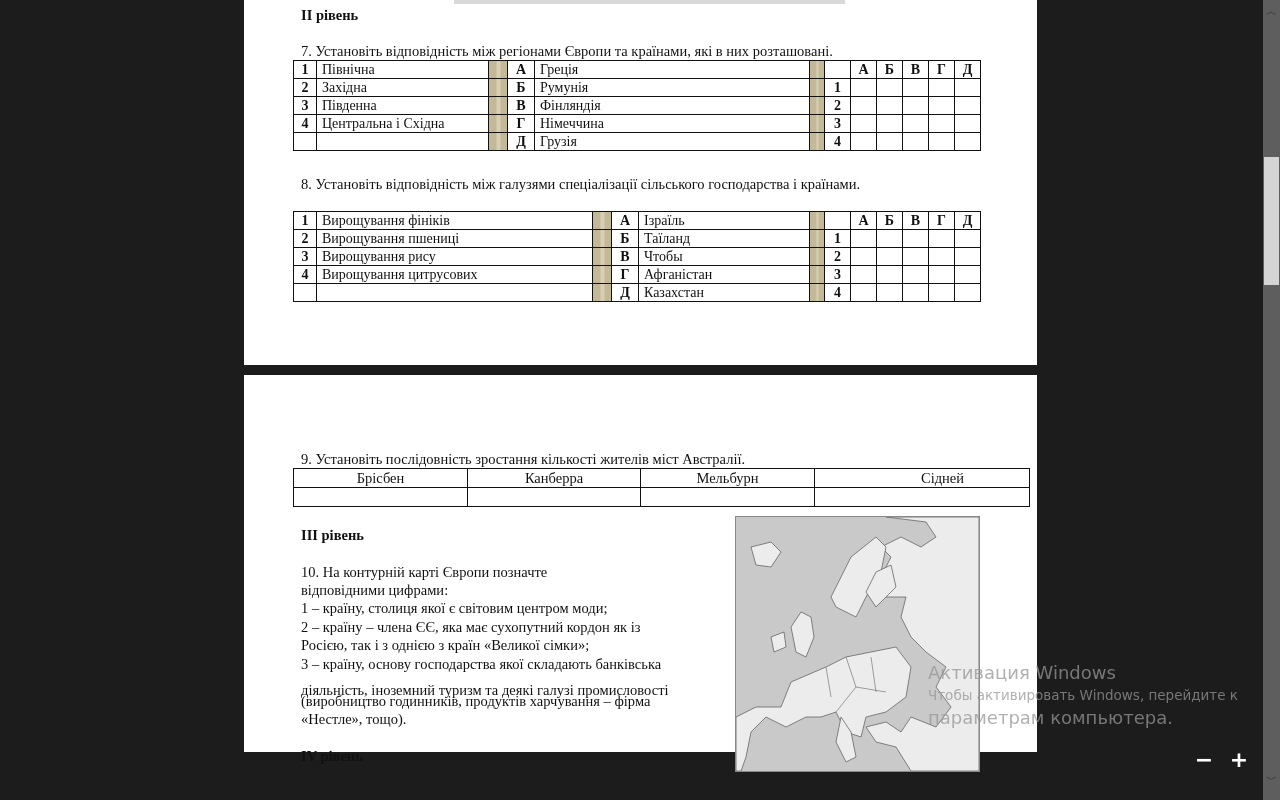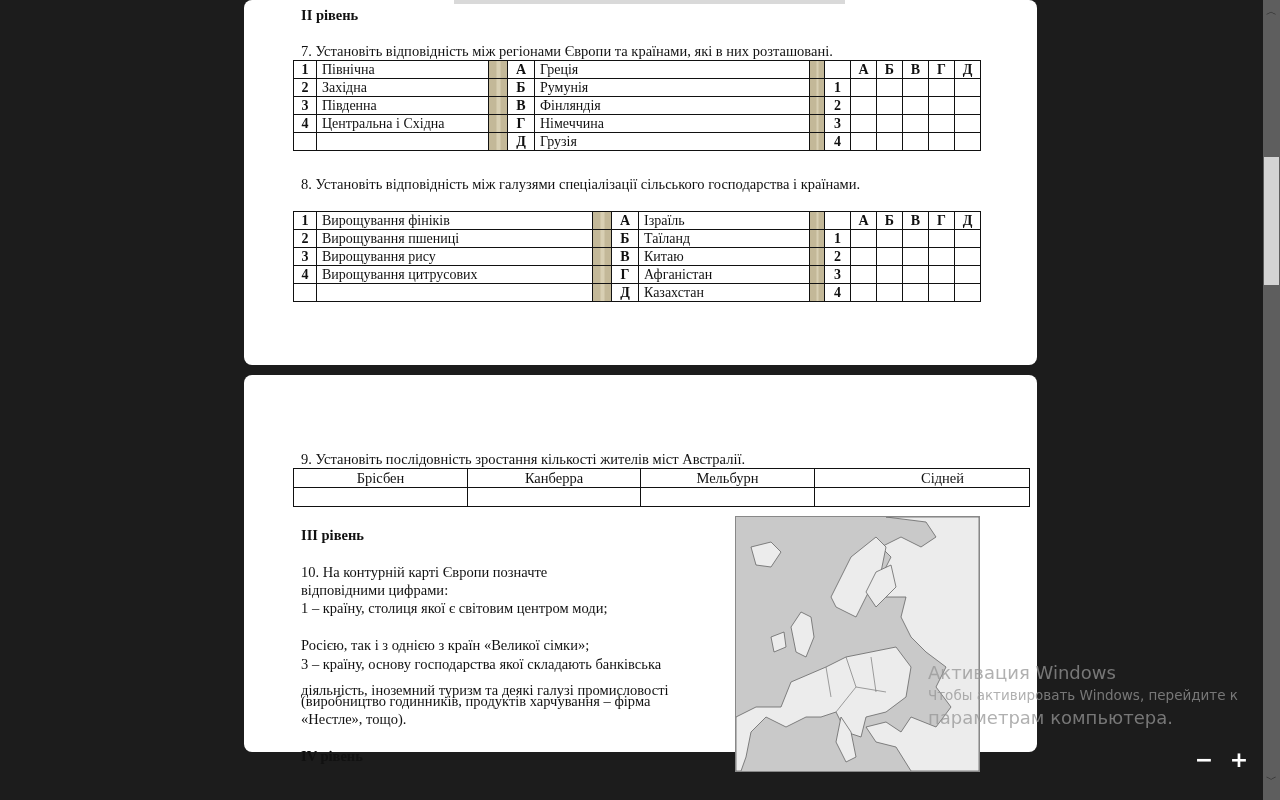--- a/index.html
+++ b/index.html
@@ -3,21 +3,21 @@
 <meta charset="utf-8">
 <style>
   html, body { margin:0; padding:0; }
   body {
     width:1280px; height:800px; overflow:hidden;
     background:#1c1c1c; position:relative;
     font-family:"Liberation Serif", "DejaVu Serif", serif;
     color:#111;
   }
   .page {
-    position:absolute; left:244px; width:793px; background:#fff;border-radius:8px;
+    position:absolute; left:244px; width:793px; background:#fff;
   }
   .page1 { top:0; height:365px; }
   .page2 { top:375px; height:377px; }
   .abs { position:absolute; white-space:nowrap; }
   .txt { font-size:14.5px; line-height:18px; }
   .bold { font-weight:bold; }
   .topimg {
     position:absolute; left:210px; top:0; width:391px; height:4px;
     background:#d9d9d9;
   }
@@ -171,21 +171,21 @@
           <td class="cell"></td>
           <td class="cell"></td>
           <td class="cell"></td>
           <td class="cell"></td>
     </tr>
     <tr>
       <td class="num">3</td>
       <td>Вирощування рису</td>
       <td class="shade"></td>
       <td class="num">В</td>
-      <td>Китаю</td>
+      <td>Чтобы</td>
       <td class="shade"></td>
       <td class="num">2</td>
       <td class="cell"></td>
           <td class="cell"></td>
           <td class="cell"></td>
           <td class="cell"></td>
           <td class="cell"></td>
     </tr>
     <tr>
       <td class="num">4</td>
@@ -237,20 +237,21 @@
           <td></td>
     </tr>
   </tbody>
     </table>
 
   <div class="abs txt bold" style="left:57px; top:151px;">III рівень</div>
 
   <div class="abs txt" style="left:57px; top:188px;">10. На контурній карті Європи позначте</div>
   <div class="abs txt" style="left:57px; top:206px;">відповідними  цифрами:</div>
   <div class="abs txt" style="left:57px; top:224px;">1 – країну, столиця якої є світовим центром моди;</div>
+  <div class="abs txt" style="left:57px; top:243px;">2 – країну – члена ЄЄ, яка має сухопутний кордон як із</div>
   <div class="abs txt" style="left:57px; top:261px;">Росією, так і з однією з країн «Великої сімки»;</div>
   <div class="abs txt" style="left:57px; top:280px;">3 – країну, основу господарства якої складають банківська</div>
   <div class="abs txt" style="left:57px; top:306px;">діяльність, іноземний туризм та деякі галузі промисловості</div>
   <div class="abs txt" style="left:57px; top:317px;">(виробництво годинників, продуктів харчування – фірма</div>
   <div class="abs txt" style="left:57px; top:335px;">«Нестле», тощо).</div>
 
   <div class="map">
     <svg width="243" height="254" viewBox="0 0 243 254">
       <rect width="243" height="254" fill="#c9c9c9"></rect>
       <path d="M150 0 L243 0 L243 254 L175 254 L160 230 L140 225 L130 210 L150 205 L165 215 L175 200 L200 210 L215 190 L200 170 L210 150 L190 135 L175 120 L165 100 L170 80 L150 80 L145 60 L155 40 L145 30 L165 20 L185 30 L200 20 L190 5 Z" fill="#ececec" stroke="#666" stroke-width="0.8"></path>

